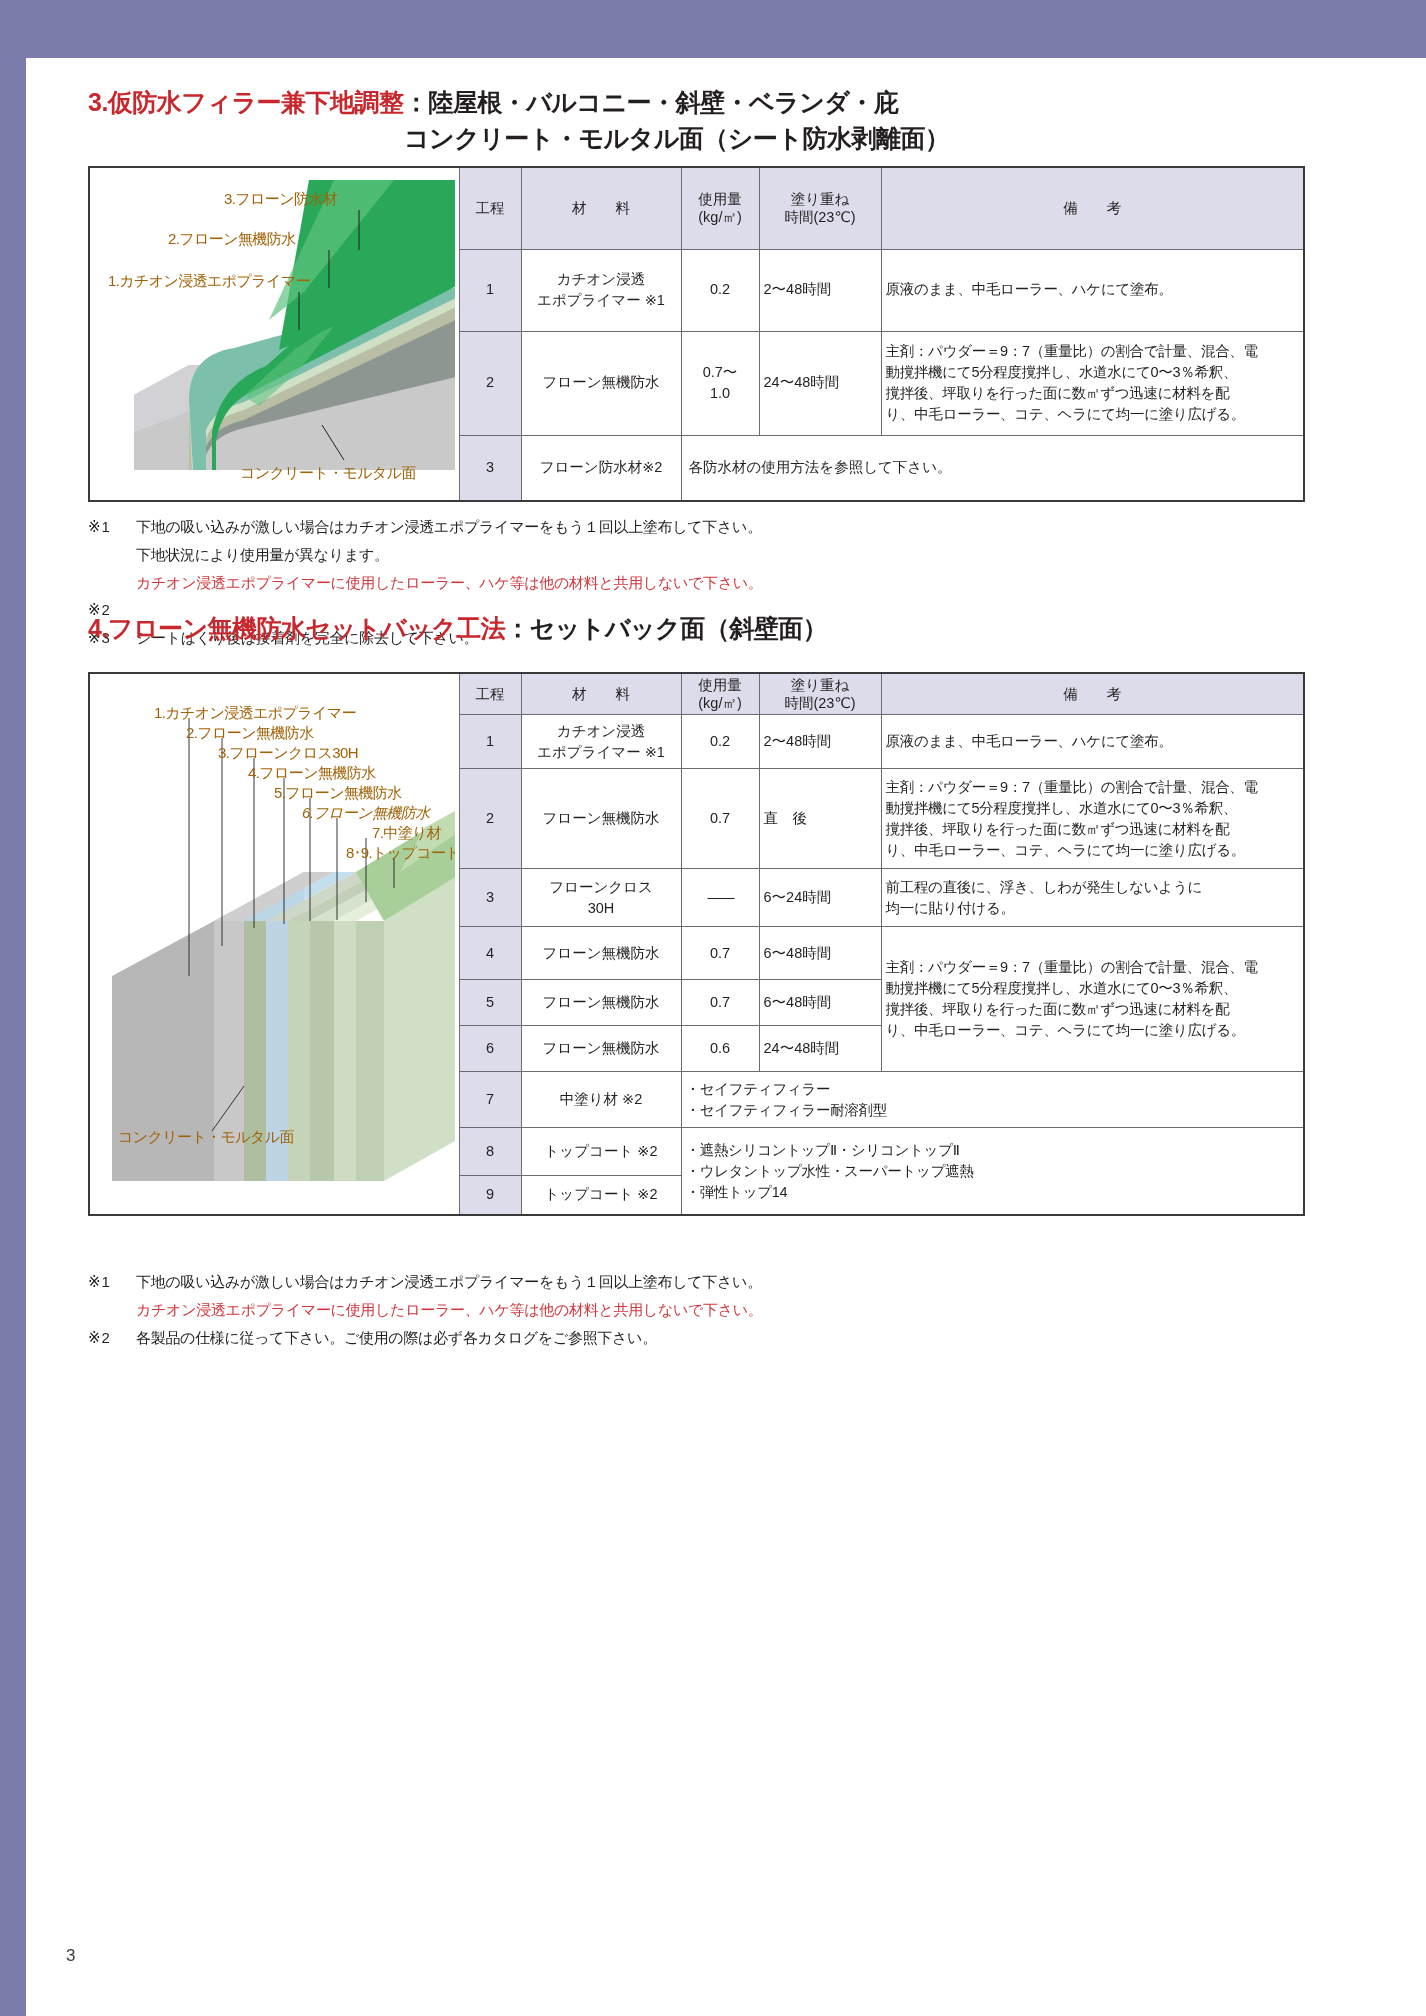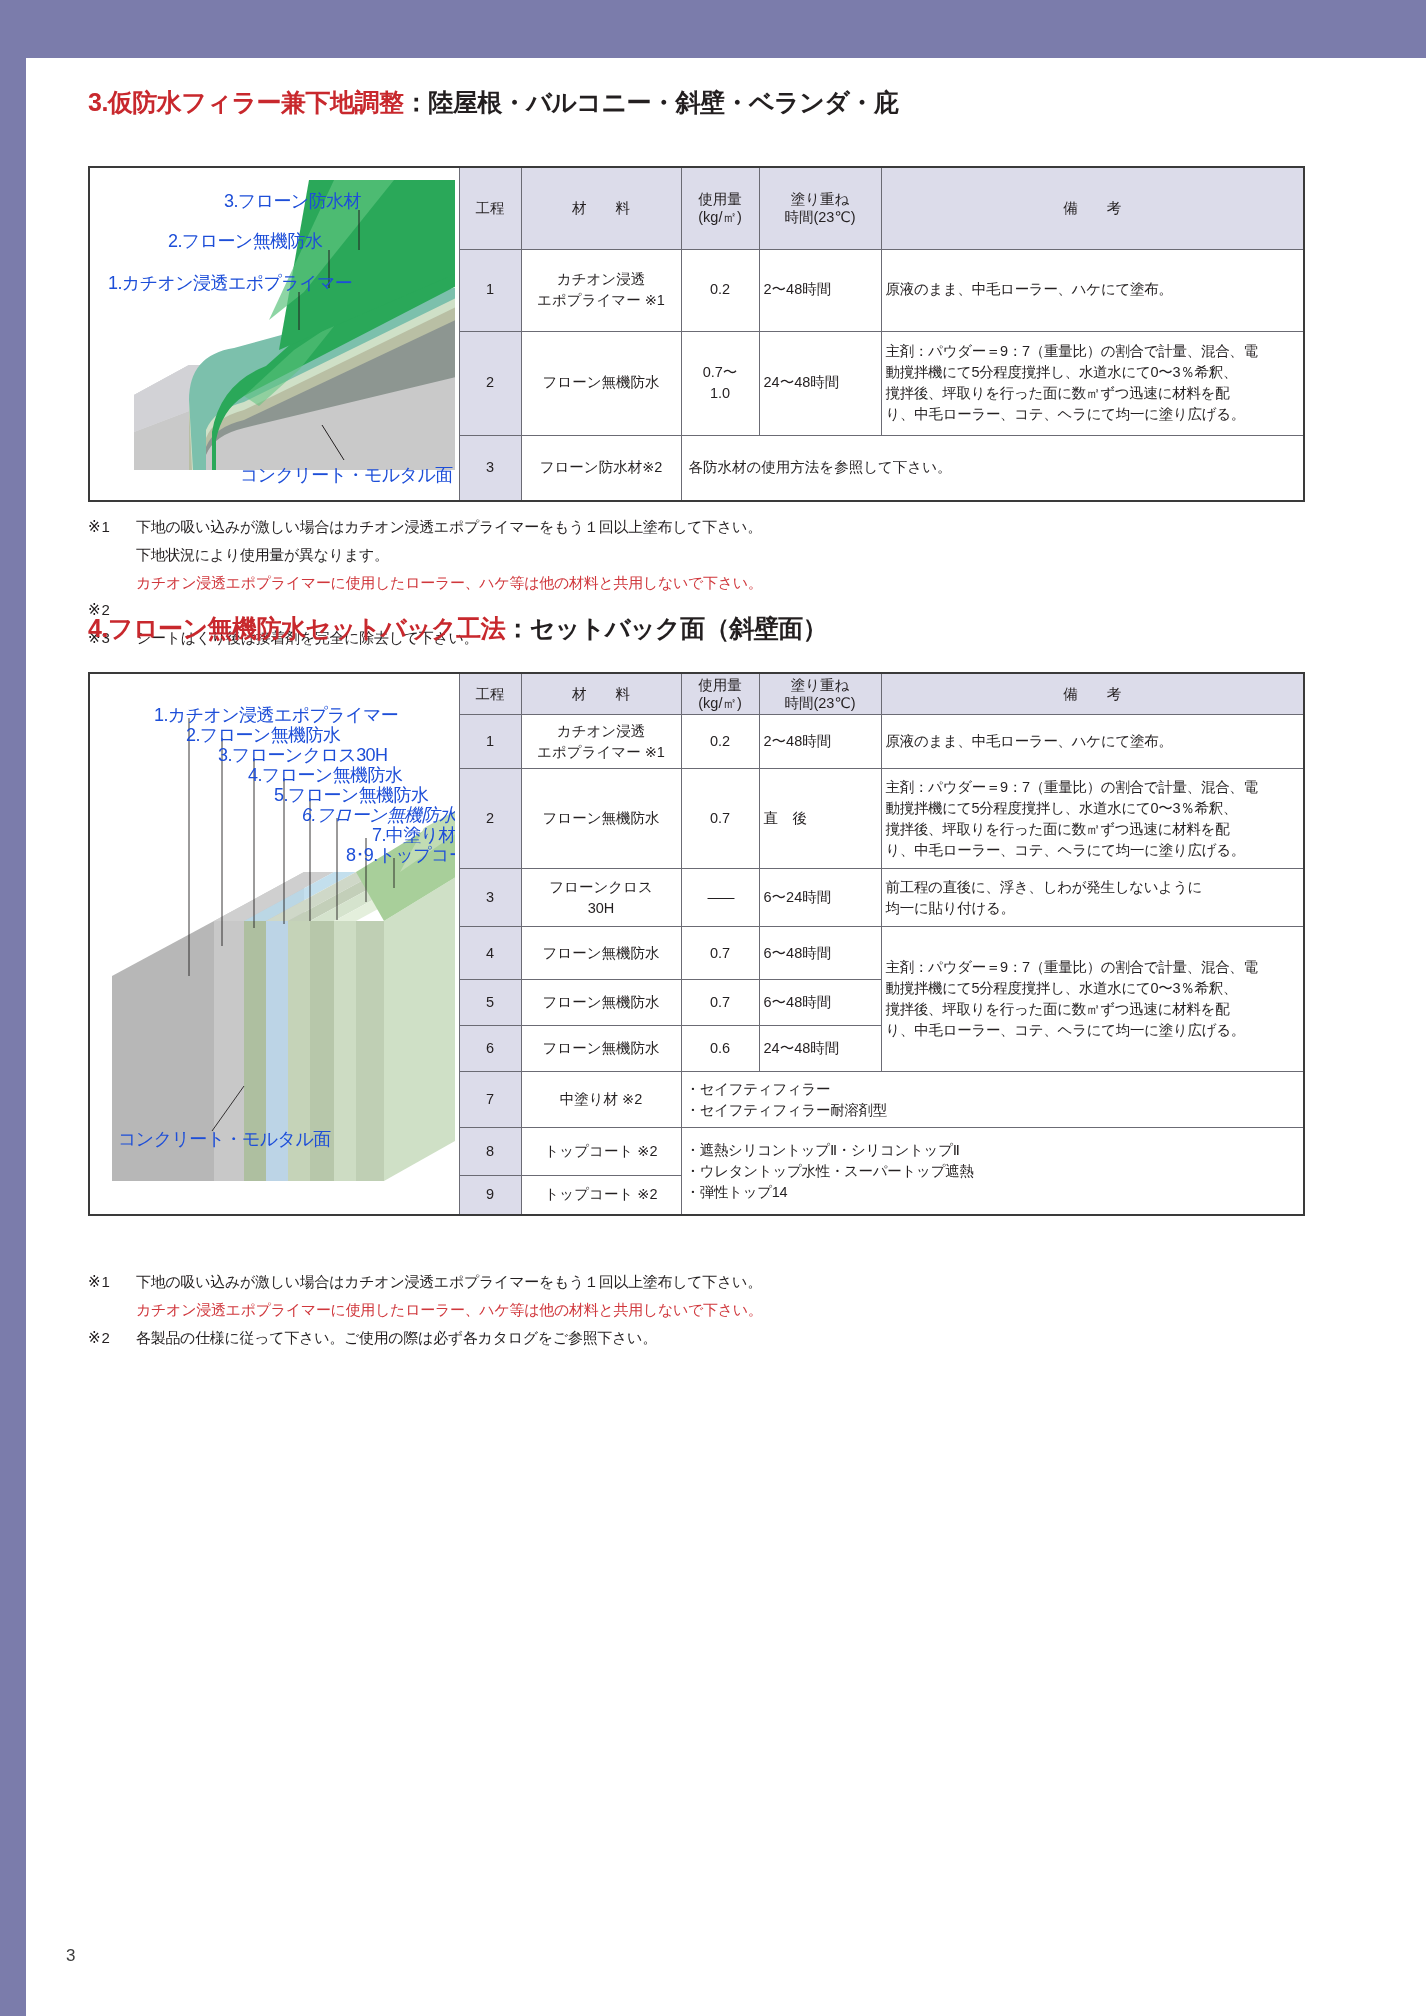--- a/index.html
+++ b/index.html
@@ -61,21 +61,21 @@
   .usecell{ text-align:center; font-size:15px; }
   .timecell{ text-align:left; font-size:15px; }
   .remcell{ text-align:left; font-size:14.3px; line-height:1.5; padding-left:7px; letter-spacing:-0.3px;}
   .figcell{ background:#ffffff; padding:0; position:relative; }
   .dash{ letter-spacing:-2px; }
 
   
   .fig1{ position:relative; width:100%; height:100%; overflow:hidden; background:#fff; }
   .fig1 svg, .fig2 svg{ display:block; }
   .figlabel{
-    position:absolute; font-size:18px; color:#1d4ed8; white-space:nowrap;
+    position:absolute; font-size:15px; color:#a16207; white-space:nowrap;
     letter-spacing:-0.6px;
   }
 
   
   .notes{ position:absolute; font-size:15px; color:#231f20; line-height:1.85; }
   .notes .row{ display:flex; }
   .notes .mk{ width:48px; flex:none; letter-spacing:1px;}
   .notes .tx{ letter-spacing:-0.3px; }
   .red{ color:#d0373c; }
 
@@ -88,20 +88,21 @@
 <body>
 
 <div class="topband"></div>
 <div class="leftband"></div>
 
 <div class="page">
 
   <div class="sec-head s3-l1">
     <span class="red">3.</span><span class="red">仮防水フィラー兼下地調整</span><span class="blk">：陸屋根・バルコニー・斜壁・ベランダ・庇</span>
   </div>
+  <div class="sec-head s3-l2">コンクリート・モルタル面（シート防水剥離面）</div>
 
   <table class="tbl" style="left:62px; top:108px; width:1215px;">
     <colgroup>
       <col style="width:370px">
       <col style="width:62px">
       <col style="width:160px">
       <col style="width:78px">
       <col style="width:122px">
       <col style="width:423px">
     </colgroup>

